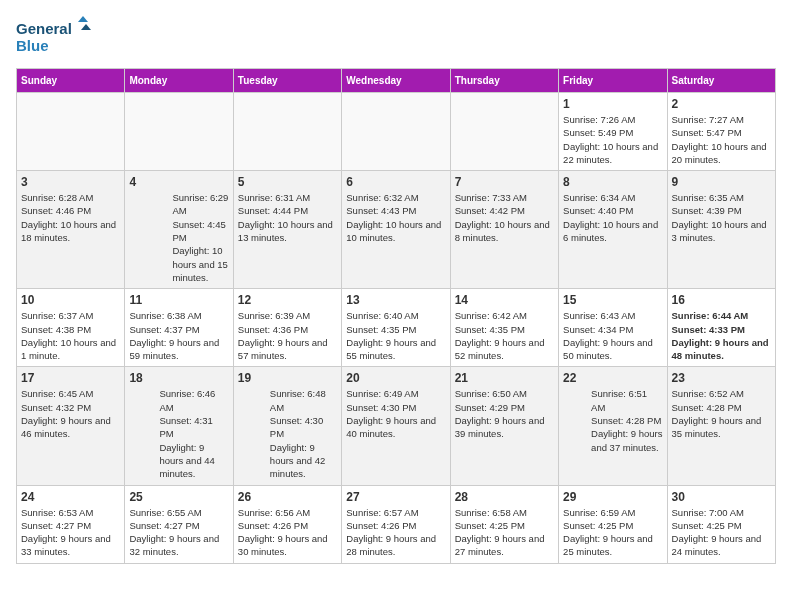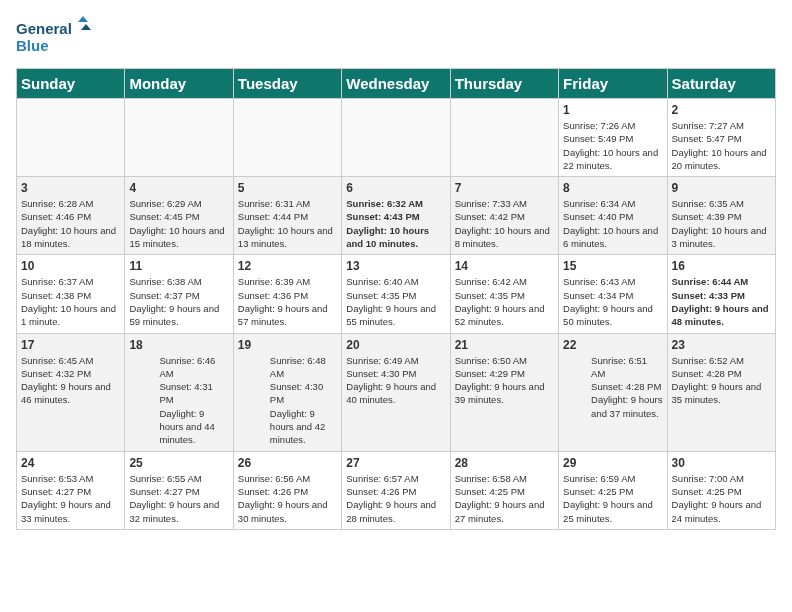--- a/index.html
+++ b/index.html
@@ -6,23 +6,23 @@
     body { font-family: Arial, sans-serif; background: #fff; width: 792px; min-height: 612px; }
     .container { width: 792px; padding: 16px; }
     .header { display: flex; justify-content: space-between; align-items: center; margin-bottom: 12px; }
     .logo { display: flex; align-items: center; }
     .logo-icon { width: 36px; height: 36px; margin-right: 4px; }
     .title-block { text-align: right; }
     .month-title { font-size: 32px; font-weight: normal; color: #333; }
     .location { font-size: 14px; color: #555; margin-top: 2px; }
     .calendar { width: 100%; border-collapse: collapse; }
     .calendar th {
-      background: #0f766e;
+      background: #a21caf;
       color: #fff;
-      font-size: 15px;
+      font-size: 10px;
       font-weight: bold;
       padding: 6px 4px;
       border: 1px solid #ccc;
       text-align: left;
     }
     .calendar td {
       border: 1px solid #ccc;
       vertical-align: top;
       padding: 4px;
       width: calc(100% / 7);
@@ -89,33 +89,33 @@
         </tr>
         <tr>
           <td class="shaded">
             <div class="day-num">3</div>
             <div class="day-info" style="white-space: pre-line;">Sunrise: 6:28 AM
 Sunset: 4:46 PM
 Daylight: 10 hours and 18 minutes.</div>
           </td>
           <td class="shaded">
             <div class="day-num">4</div>
-            <div class="day-info" style="white-space: pre-line;">Sunrise: 6:29 AM
+            <div class="day-info" style="white-space: pre-line; margin-left: 43px;">Sunrise: 6:29 AM
 Sunset: 4:45 PM
 Daylight: 10 hours and 15 minutes.</div>
           </td>
           <td class="shaded">
             <div class="day-num">5</div>
             <div class="day-info" style="white-space: pre-line;">Sunrise: 6:31 AM
 Sunset: 4:44 PM
 Daylight: 10 hours and 13 minutes.</div>
           </td>
           <td class="shaded">
             <div class="day-num">6</div>
-            <div class="day-info" style="white-space: pre-line; font-weight: bold;">Sunrise: 6:32 AM
+            <div class="day-info" style="white-space: pre-line;">Sunrise: 6:32 AM
 Sunset: 4:43 PM
 Daylight: 10 hours and 10 minutes.</div>
           </td>
           <td class="shaded">
             <div class="day-num">7</div>
             <div class="day-info" style="white-space: pre-line;">Sunrise: 7:33 AM
 Sunset: 4:42 PM
 Daylight: 10 hours and 8 minutes.</div>
           </td>
           <td class="shaded">

